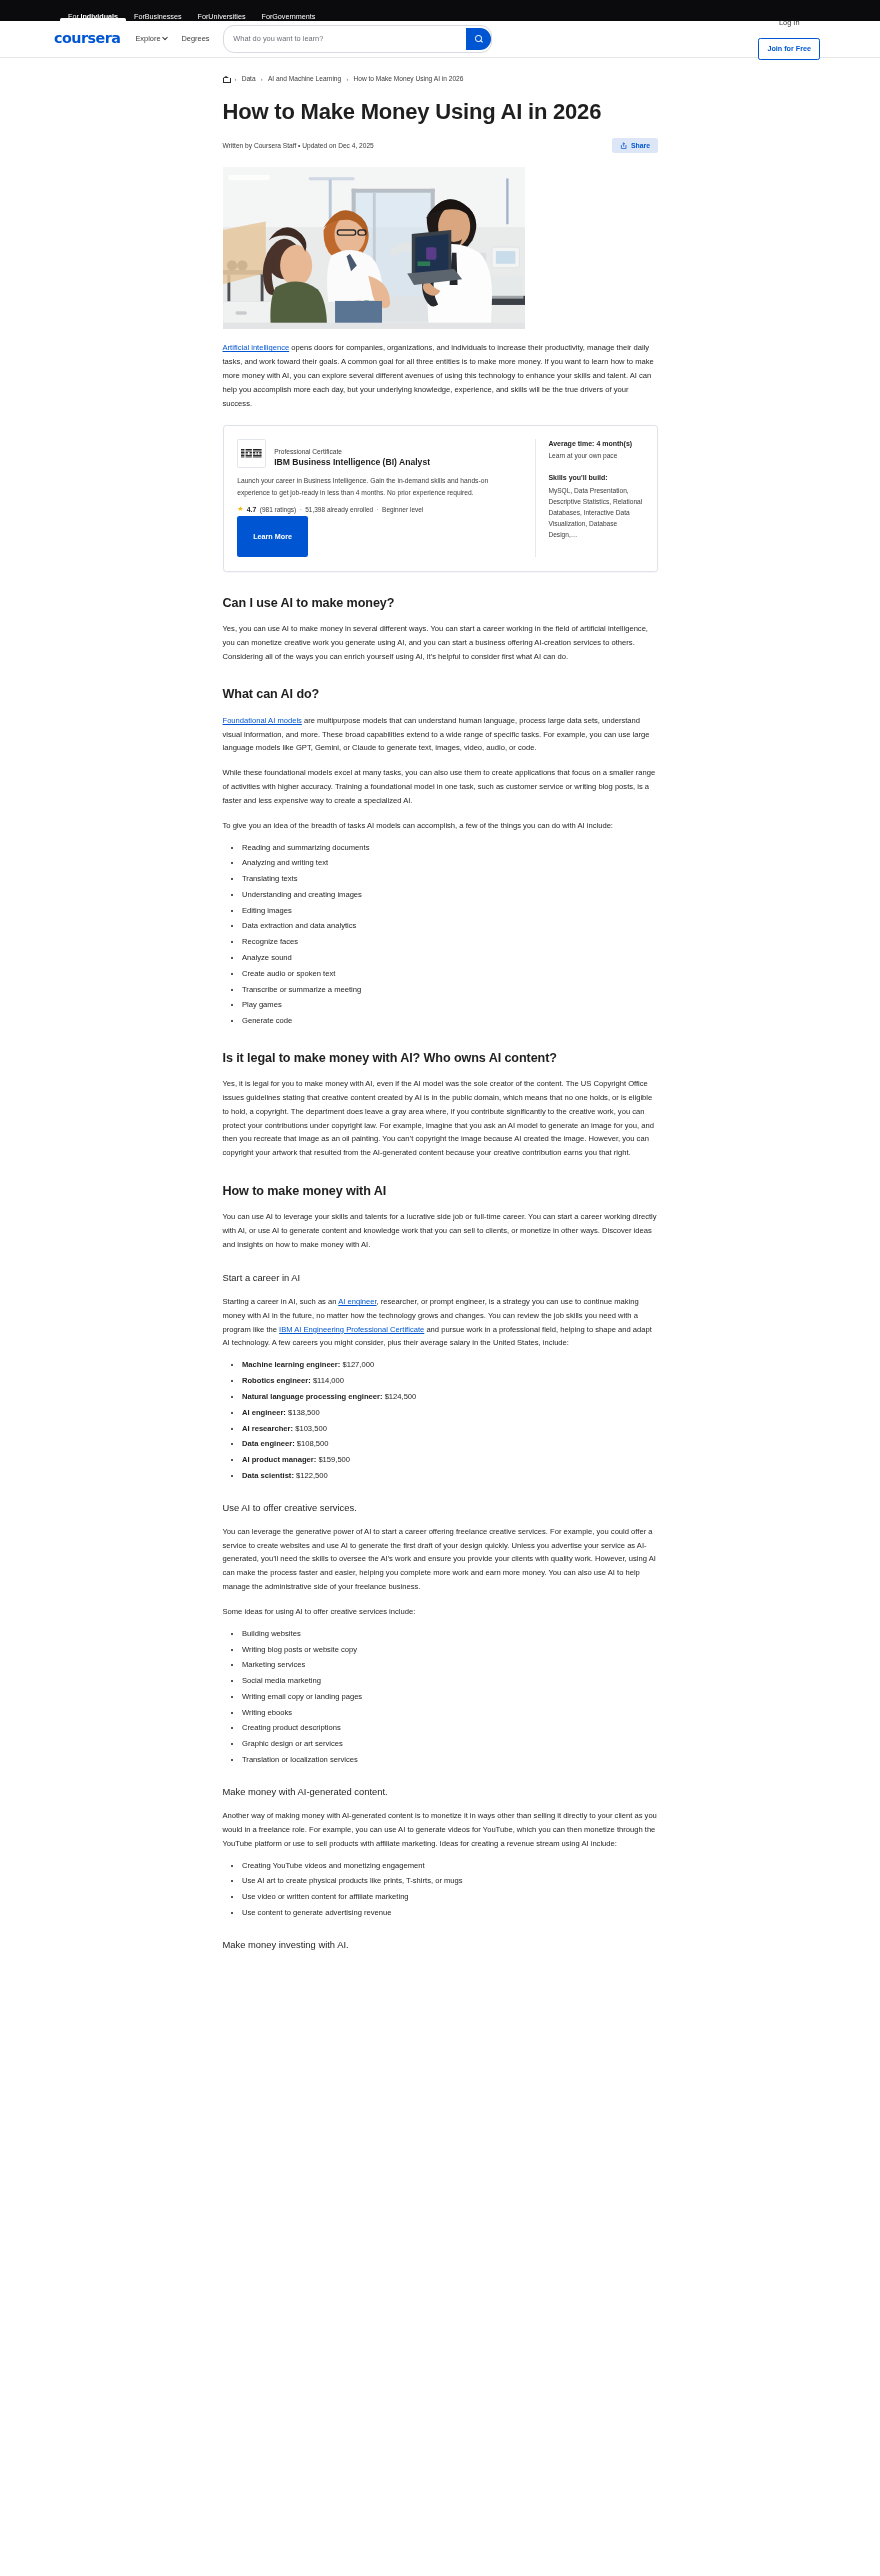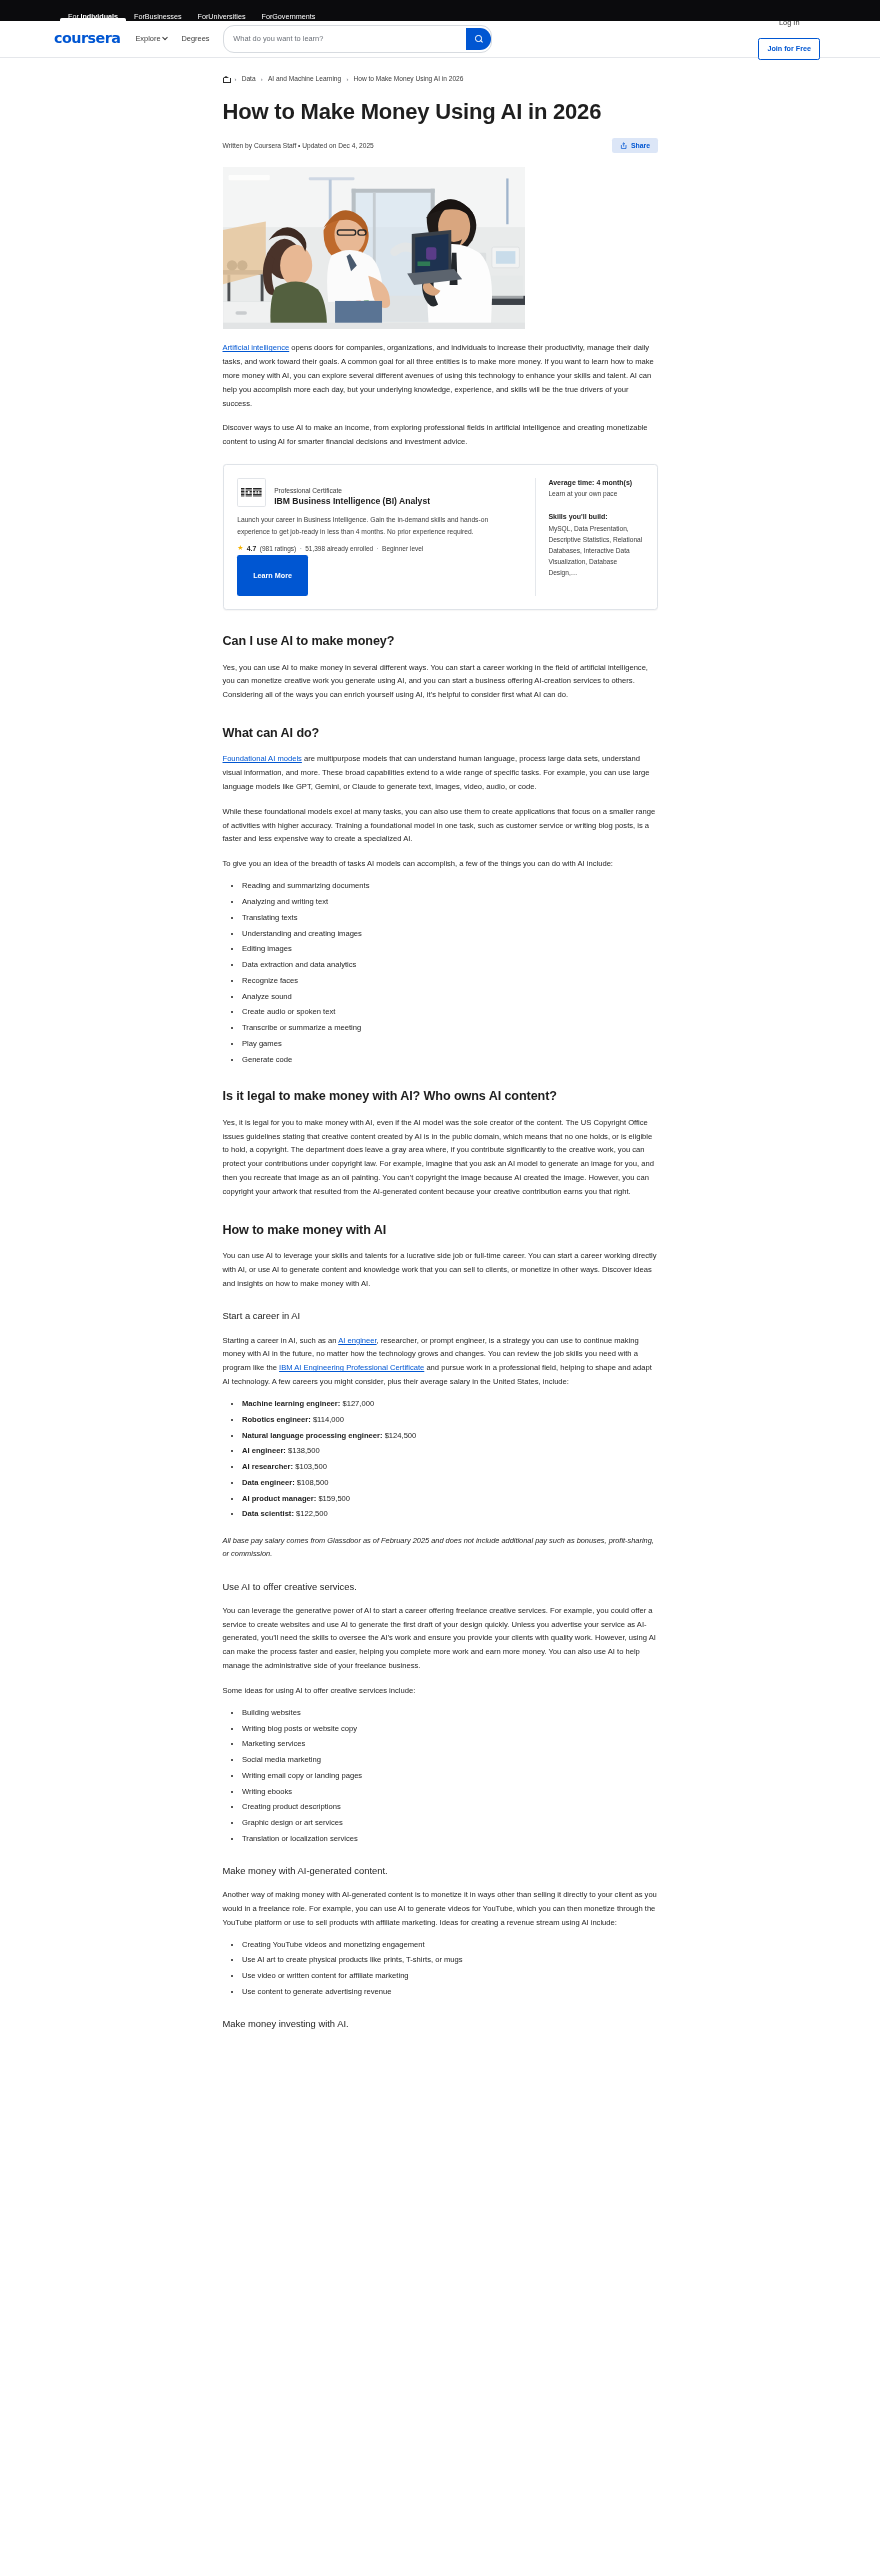--- a/index.html
+++ b/index.html
@@ -518,21 +518,20 @@
       <rect x="340" y="165" width="22" height="8" fill="#2f7a55"></rect>
       <path d="M322 186 L404 178 L418 196 L334 206 Z" fill="#5c646e"></path>
 
       <rect x="0" y="272" width="528" height="11" fill="#e2e4e5"></rect>
     </svg>
   </div>
 
   <p class="body" style="margin-top:12.6px;">
     <a class="inline">Artificial intelligence</a><span> opens doors for companies, organizations, and individuals to increase their productivity, manage their daily tasks, and work toward their goals. A common goal for all three entities is to make more money. If you want to learn how to make more money with AI, you can explore several different avenues of using this technology to enhance your skills and talent. AI can help you accomplish more each day, but your underlying knowledge, experience, and skills will be the true drivers of your success.</span>
   </p>
-  <p class="body">Discover ways to use AI to make an income, from exploring professional fields in artificial intelligence and creating monetizable content to using AI for smarter financial decisions and investment advice.</p>
 
   <div class="course-card">
     <div class="cc-left">
       <div class="cc-head">
         <div class="ibm-logo">
           <svg width="20.6" height="8.6" viewBox="0 0 36 15">
             <g fill="#1f1f1f">
               <rect x="0" y="0" width="6" height="1.7"></rect>
                 <rect x="0" y="2.6" width="6" height="1.7"></rect>
               <rect x="0" y="5.2" width="6" height="1.7"></rect>
@@ -624,21 +623,20 @@
   <ul class="bullets">
     <li><b>Machine learning engineer:</b><span> $127,000</span></li>
     <li><b>Robotics engineer:</b><span> $114,000</span></li>
     <li><b>Natural language processing engineer:</b><span> $124,500</span></li>
     <li><b>AI engineer:</b><span> $138,500</span></li>
     <li><b>AI researcher:</b><span> $103,500</span></li>
     <li><b>Data engineer:</b><span> $108,500</span></li>
     <li><b>AI product manager:</b><span> $159,500</span></li>
     <li><b>Data scientist:</b><span> $122,500</span></li>
   </ul>
-  <p class="note">All base pay salary comes from Glassdoor as of February 2025 and does not include additional pay such as bonuses, profit-sharing, or commission.</p>
 
   <h3 class="sub">Use AI to offer creative services.</h3>
   <p class="body">You can leverage the generative power of AI to start a career offering freelance creative services. For example, you could offer a service to create websites and use AI to generate the first draft of your design quickly. Unless you advertise your service as AI-generated, you’ll need the skills to oversee the AI’s work and ensure you provide your clients with quality work. However, using AI can make the process faster and easier, helping you complete more work and earn more money. You can also use AI to help manage the administrative side of your freelance business.</p>
   <p class="body">Some ideas for using AI to offer creative services include:</p>
   <ul class="bullets">
     <li>Building websites</li>
     <li>Writing blog posts or website copy</li>
     <li>Marketing services</li>
     <li>Social media marketing</li>
     <li>Writing email copy or landing pages</li>

